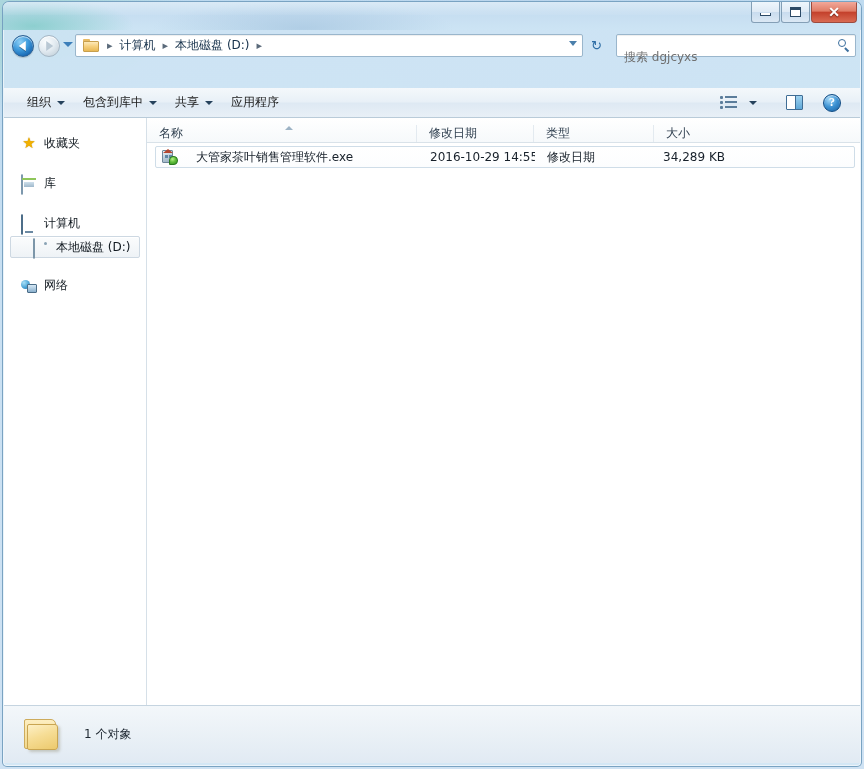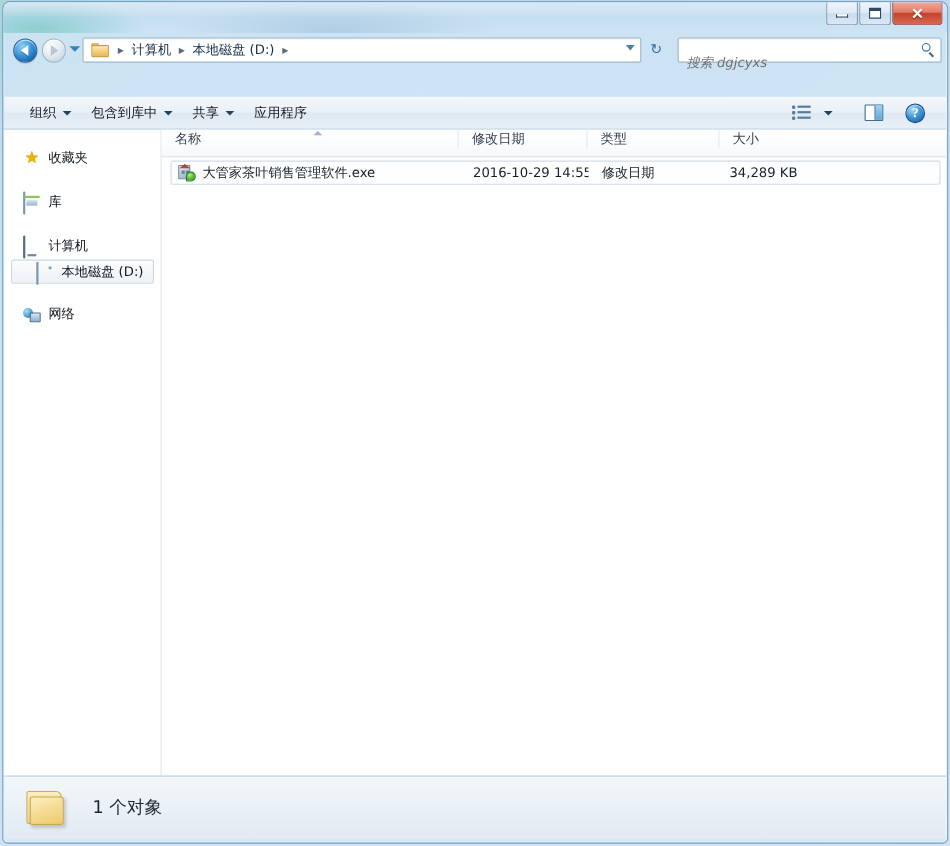--- a/index.html
+++ b/index.html
@@ -201,21 +201,21 @@
     width: 240px; height: 23px;
     background: #ffffff;
     border: 1px solid #9ab6cc;
     border-radius: 2px;
     display: flex; align-items: center;
     padding: 0 4px 0 7px;
     box-shadow: inset 0 1px 1px rgba(0,0,0,0.07);
   }
   .searchbox .ph {
     flex: 1;
-    font-size: 12px; font-style: italic; color: #707070;
+    font-size: 12px; color: #707070;
     white-space: nowrap; overflow: hidden; margin-top: 24px;
   }
   .search-ico {
     width: 14px; height: 14px; position: relative; flex: none;
   }
   .search-ico .ring {
     position: absolute; left: 1px; top: 0px;
     width: 8px; height: 8px; border-radius: 50%;
     border: 1.5px solid #3c6f9e;
   }
@@ -396,21 +396,21 @@
     border: 1px solid #4a6c87; border-radius: 1px;
   }
 
   
   #filepane {
     flex: 1; background: #ffffff;
     display: flex; flex-direction: column;
   }
   .col-header {
     height: 25px; flex: none;
-    display: flex; align-items: flex-start;
+    display: flex; align-items: flex-end;
     background: linear-gradient(180deg, #ffffff 0%, #f6f9fb 100%);
     border-bottom: 1px solid #d9e2e9;
     position: relative;
   }
   .col {
     display: flex; align-items: center;
     font-size: 12px; color: #2f3f4f;
     padding-left: 12px;
     border-right: 1px solid #e3eaf0;
     position: relative;
@@ -435,21 +435,21 @@
     border: 1px solid #cfdde8;
     border-radius: 2px;
     background: linear-gradient(180deg, #ffffff 0%, #fcfdfe 100%);
   }
   .cell {
     font-size: 12px; color: #17202a;
     padding-left: 12px;
     white-space: nowrap; overflow: hidden;
     display: flex; align-items: center;
   }
-  .cell.name { width: 262px; gap: 6px; padding-left: 6px; }
+  .cell.name { width: 262px; gap: 18px; padding-left: 6px; }
   .cell.date { width: 117px; }
   .cell.type { width: 120px; }
   .cell.size { width: 78px; justify-content: flex-end; padding-right: 8px; padding-left: 0; }
 
   
   .ic-exe { width: 16px; height: 16px; position: relative; flex: none; }
   .ic-exe .bldg {
     position: absolute; left: 0px; top: 1px;
     width: 11px; height: 13px;
     background: linear-gradient(160deg, #f2f6f9 0%, #c0d0dc 45%, #96aec0 100%);
@@ -500,21 +500,21 @@
   }
   .status-folder .front {
     position: absolute; left: 5px; top: 7px;
     width: 31px; height: 26px;
     background: linear-gradient(160deg, #fdf0c6 0%, #f6dd95 45%, #ecc96c 100%);
     border: 1px solid #c9a551;
     border-radius: 2px 3px 3px 2px;
     box-shadow: 2px 2px 3px rgba(90,80,40,0.25);
   }
   .status-text {
-    font-size: 16px; color: #1d2630;
+    font-size: 12px; color: #1d2630;
   }
 </style>
 </head>
 <body>
 
 <div id="desktop"></div>
 
 <div id="window">
   <div class="frame-glass"></div>
 

